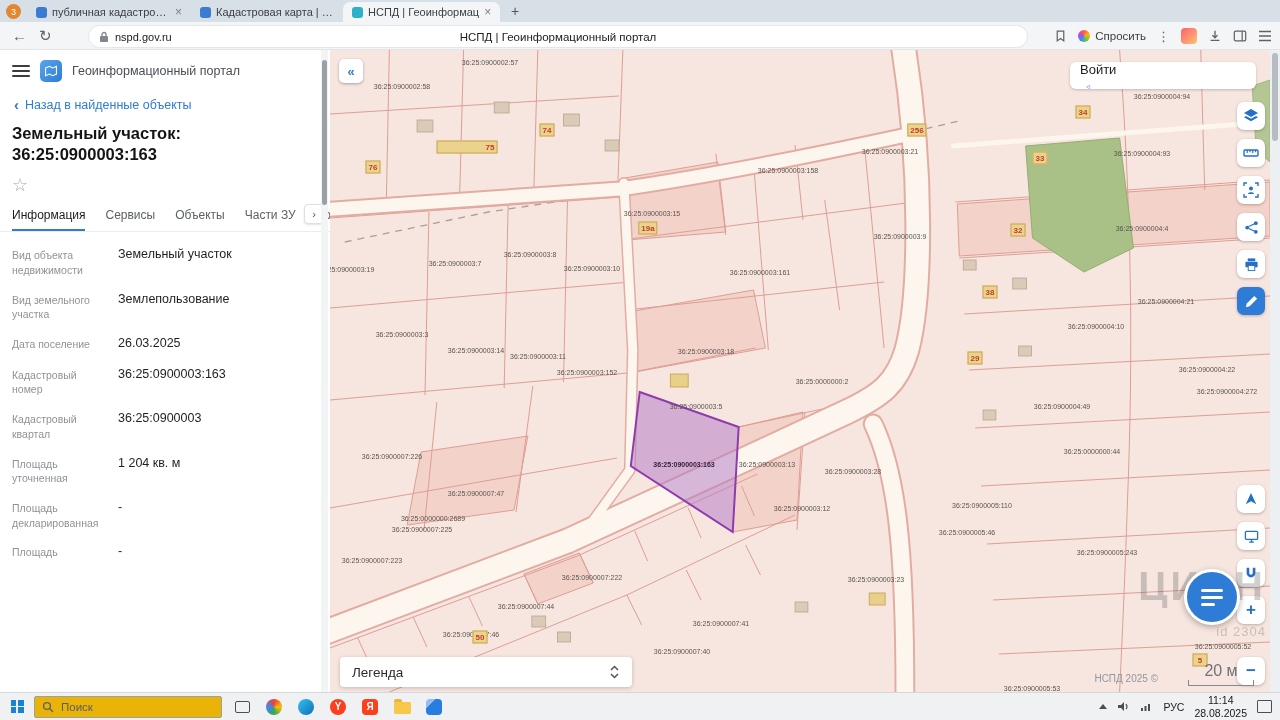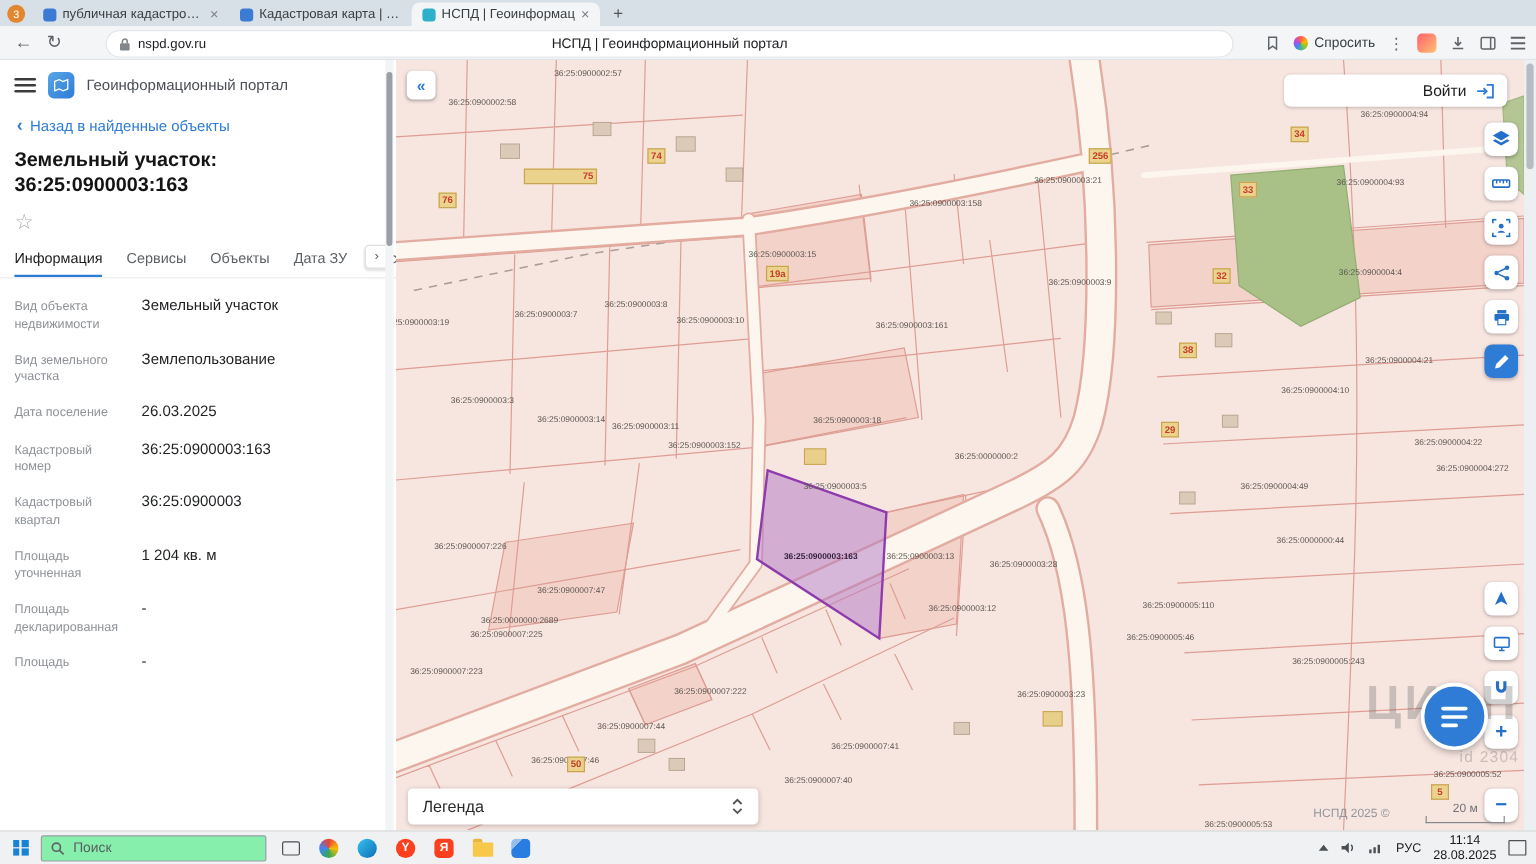--- a/index.html
+++ b/index.html
@@ -64,52 +64,52 @@
   #map-labels{position:absolute;left:0;top:0;width:100%;height:100%;}
   .map-label{position:absolute;transform:translate(-50%,-50%);font-size:7px;color:#5a554f;white-space:nowrap;}
   .map-label.sel{color:#33203f;font-weight:bold;}
   .bldg{position:absolute;transform:translate(-50%,-50%);min-width:15px;height:13px;padding:0 2px;
     background:#ecd38d;border:1px solid #c8a553;color:#c43c2c;font-size:8px;font-weight:bold;
     display:flex;align-items:center;justify-content:center;box-sizing:border-box;}
   .collapse-btn{position:absolute;left:9px;top:9px;width:24px;height:24px;background:#fff;border-radius:5px;
     box-shadow:0 1px 3px rgba(0,0,0,.3);color:#2e7cd6;font-size:13px;font-weight:bold;
     display:flex;align-items:center;justify-content:center;}
   .login-btn{position:absolute;top:12px;right:14px;width:186px;height:27px;background:#fff;border-radius:6px;
-    box-shadow:0 1px 3px rgba(0,0,0,.2);display:flex;align-items:center;justify-content:flex-end;gap:8px;
-    padding:0 10px;box-sizing:border-box;font-size:13px;color:#1c1c1c;}
+    box-shadow:0 1px 3px rgba(0,0,0,.2);display:flex;justify-content:flex-end;gap:8px;
+    padding:0 10px;box-sizing:border-box;font-size:13px;color:#1c1c1c;flex-direction:column;}
   .tool-col{position:absolute;right:5px;display:flex;flex-direction:column;gap:9px;align-items:center;}
   .tool{width:28px;height:28px;background:#fff;border-radius:7px;box-shadow:0 1px 3px rgba(0,0,0,.25);
     display:flex;align-items:center;justify-content:center;color:#2470c8;font-size:17px;font-weight:bold;}
   .tool.active{background:#2e7cd6;color:#fff;}
   .fab{position:absolute;left:854px;top:519px;width:56px;height:56px;border-radius:50%;background:#2e7cd6;
     border:3px solid #fff;box-shadow:0 2px 6px rgba(0,0,0,.3);box-sizing:border-box;
     display:flex;flex-direction:column;align-items:center;justify-content:center;gap:4px;}
   .fab i{display:block;width:22px;height:3px;background:#fff;border-radius:2px;}
   .fab i.short{width:14px;align-self:flex-start;margin-left:14px;}
   .legend{position:absolute;left:10px;top:607px;width:292px;height:30px;background:#fff;border-radius:4px;
     box-shadow:0 1px 4px rgba(0,0,0,.2);display:flex;align-items:center;justify-content:space-between;
     padding:0 12px;box-sizing:border-box;font-size:13.5px;color:#2b2b2b;}
   .map-copyright{position:absolute;right:112px;bottom:8px;font-size:10px;color:#93979b;}
-  .map-scale{position:absolute;right:16px;bottom:6px;width:66px;text-align:center;font-size:10px;color:#6f7377;}
+  .map-scale{position:absolute;right:16px;bottom:6px;width:66px;text-align:center;font-size:16px;color:#6f7377;}
   .scale-line{height:5px;border-left:1px solid #85898d;border-right:1px solid #85898d;border-bottom:1px solid #85898d;}
   .watermark{position:absolute;right:4px;bottom:52px;text-align:right;color:rgba(95,95,95,.30);
     font-weight:bold;font-size:40px;line-height:.9;letter-spacing:3px;pointer-events:none;}
   .watermark small{font-size:13px;letter-spacing:1px;font-weight:normal;}
 
   
   .page-scrollbar{position:absolute;right:0;top:50px;width:10px;height:642px;background:#edf0f2;}
   .page-thumb{margin:3px 2px;width:6px;height:88px;background:#b6bcc2;border-radius:3px;}
 
   
   .taskbar{position:absolute;left:0;bottom:0;width:1280px;height:28px;background:#f0f1f2;border-top:1px solid #d6d8da;
     display:flex;align-items:center;box-sizing:border-box;z-index:20;}
   .start{width:34px;height:28px;display:flex;align-items:center;justify-content:center;}
   .winlogo{width:13px;height:13px;display:grid;grid-template-columns:1fr 1fr;grid-template-rows:1fr 1fr;gap:1.5px;}
   .winlogo i{background:#1783d7;}
-  .tb-search{width:188px;height:22px;background:#86efac;border:1px solid #9aa0a5;border-radius:2px;
+  .tb-search{width:188px;height:22px;background:#eab308;border:1px solid #9aa0a5;border-radius:2px;
     display:flex;align-items:center;gap:7px;padding:0 7px;box-sizing:border-box;font-size:11.5px;color:#5a5f63;}
   .tb-icons{display:flex;margin-left:8px;gap:8px;align-items:center;}
   .tb-ic{width:24px;height:24px;display:flex;align-items:center;justify-content:center;}
   .ic-pin{width:16px;height:16px;border-radius:50%;
     background:conic-gradient(#ea4335,#fbbc05,#34a853,#4285f4,#ea4335);}
   .ic-edge{width:16px;height:16px;border-radius:50%;background:linear-gradient(135deg,#35c1f1,#0f6fb5);}
   .ic-ya{width:16px;height:16px;border-radius:50%;background:#fc3f1d;color:#fff;font-size:10px;font-weight:bold;
     display:flex;align-items:center;justify-content:center;}
   .ic-yasq{width:16px;height:16px;border-radius:4px;background:#fc3f1d;color:#fff;font-size:10px;font-weight:bold;
     display:flex;align-items:center;justify-content:center;}
@@ -203,21 +203,21 @@
       <span style="font-size:15px;font-weight:bold;">‹</span>
       <span>Назад в найденные объекты</span>
     </div>
     <div class="page-title">Земельный участок: 36:25:0900003:163</div>
     <div class="star">☆</div>
     <div class="stabs">
       <div id="side-tabs" style="display:flex;gap:20px;">
           <div class="stab active">Информация</div>
           <div class="stab">Сервисы</div>
           <div class="stab">Объекты</div>
-          <div class="stab">Дата ЗУ</div>
+          <div class="stab">Части ЗУ</div>
           <div class="stab">Состав</div>
         </div>
       <div class="tabs-more">›</div>
     </div>
     <div class="fields" id="fields">
         <div class="frow">
           <div class="flabel">Вид объекта недвижимости</div>
           <div class="fvalue">Земельный участок</div>
         </div>
         <div class="frow">

